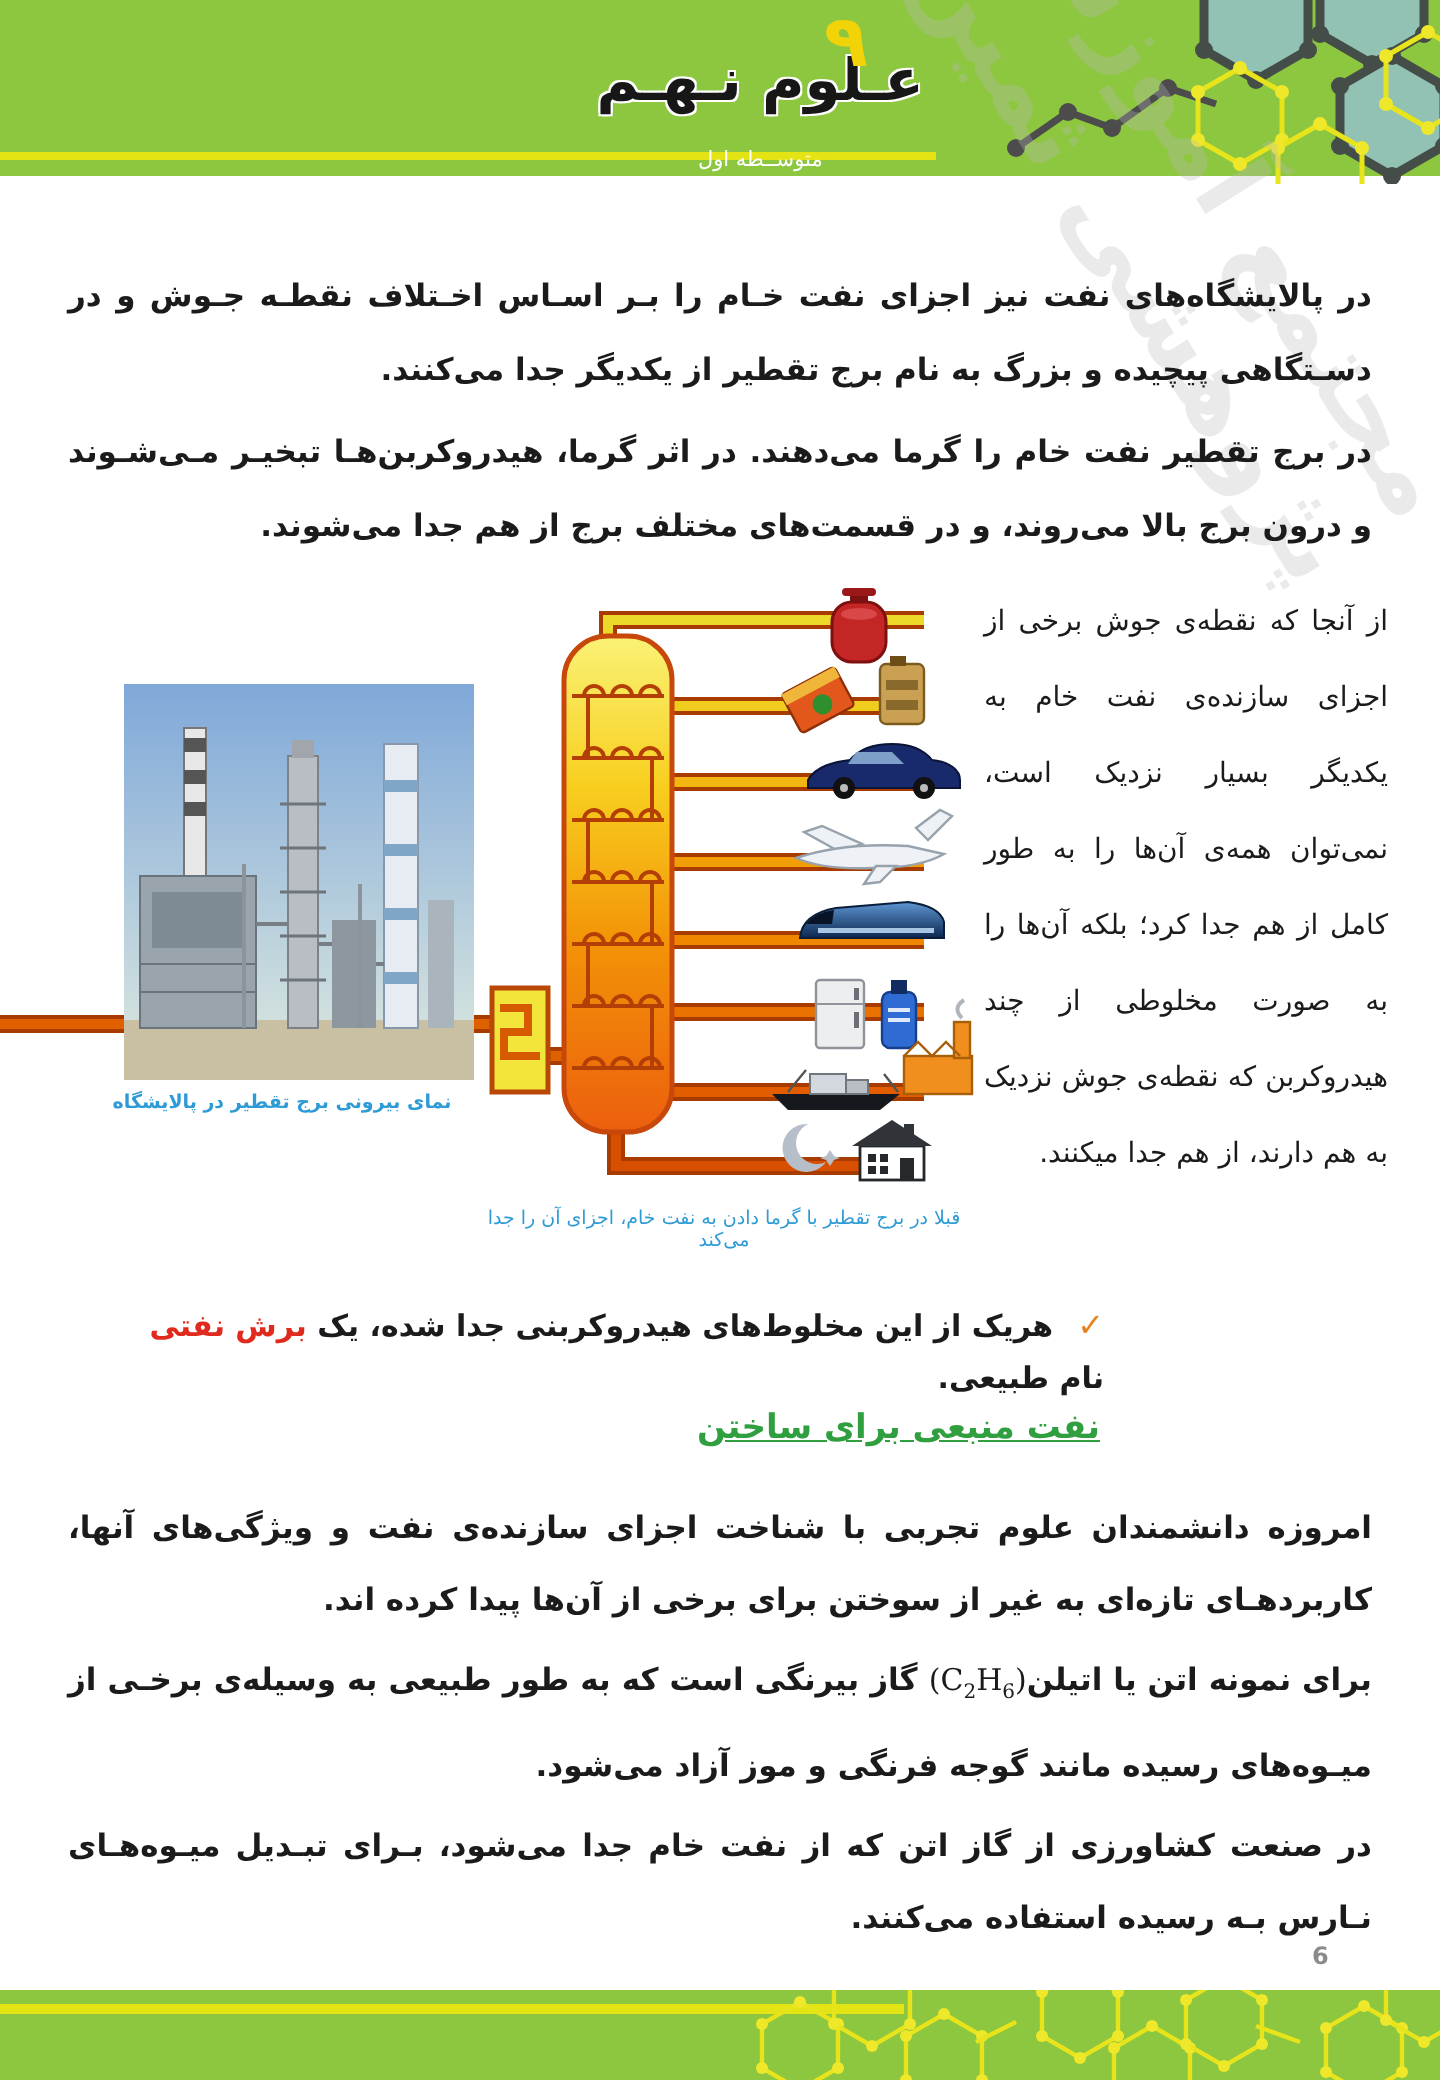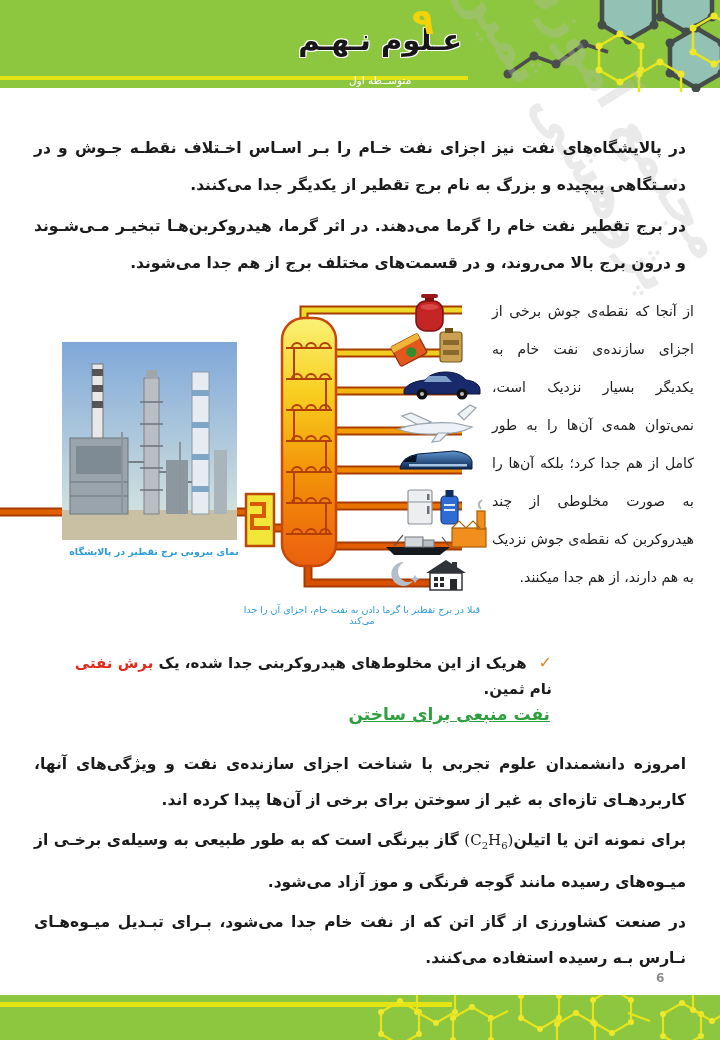--- a/index.html
+++ b/index.html
@@ -24,21 +24,21 @@
   .bt2{top:742px;line-height:36px;}
   .formula{display:inline-block;direction:ltr;unicode-bidi:isolate;font-family:"DejaVu Serif",serif;
            font-weight:normal;font-size:15px;}
   .formula sub{font-size:10px;}
 
   
   .figure-section{position:absolute;top:290px;left:0;width:720px;height:352px;}
   .diagram{position:absolute;left:0;top:0;}
   .photo-box{position:absolute;left:62px;top:52px;width:175px;height:198px;}
   .photo-box svg{display:block;}
-  .photo-caption{position:absolute;left:63px;top:256px;width:182px;text-align:center;
+  .photo-caption{position:absolute;left:50px;top:256px;width:182px;text-align:center;
                  font-size:9.5px;font-weight:bold;color:#2e9bd6;}
   .side-text{position:absolute;right:26px;top:2px;width:202px;font-size:14px;font-weight:normal;
              color:#1b1b1b;line-height:38px;text-align:justify;}
   .diagram-caption{position:absolute;left:238px;top:314px;width:248px;text-align:center;
                    font-size:9.5px;font-weight:normal;color:#2e9bd6;}
 
   
   .bullet-row{position:absolute;top:650px;right:168px;left:60px;font-size:15px;font-weight:bold;
               color:#1b1b1b;line-height:26px;}
   .check{color:#e8821e;font-size:16px;margin-left:12px;}
@@ -274,21 +274,21 @@
       </svg>
     </div>
     <div class="photo-caption">نمای بیرونی برج تقطیر در پالایشگاه</div>
 
     <div class="side-text">از آنجا که نقطه‌ی جوش برخی از اجزای سازنده‌ی نفت خام به یکدیگر بسیار نزدیک است، نمی‌توان همه‌ی آن‌ها را به طور کامل از هم جدا کرد؛ بلکه آن‌ها را به صورت مخلوطی از چند هیدروکربن که نقطه‌ی جوش نزدیک به هم دارند، از هم جدا میکنند.</div>
 
     <div class="diagram-caption">قبلا در برج تقطیر با گرما دادن به نفت خام، اجزای آن را جدا می‌کند</div>
   </div>
 
   <div class="bullet-row">
-    <span class="check">✓</span><span class="bullet-text"><span>هریک از این مخلوط‌های هیدروکربنی جدا شده، یک </span><span class="red">برش نفتی</span><span> نام ثمین.</span></span>
+    <span class="check">✓</span><span class="bullet-text"><span>هریک از این مخلوط‌های هیدروکربنی جدا شده، یک </span><span class="red">برش نفتی</span><span> نام طبیعی.</span></span>
   </div>
 
   <h2 class="section-heading">نفت منبعی برای ساختن</h2>
 
   <div class="body-text bt2">
     <p>امروزه دانشمندان علوم تجربی با شناخت اجزای سازنده‌ی نفت و ویژگی‌های آنها، کاربردهـای تازه‌ای به غیر از سوختن برای برخی از آن‌ها پیدا کرده اند.</p>
     <p><span>برای نمونه اتن یا اتیلن</span><span class="formula" dir="ltr"><span>(</span><span>C</span><sub>2</sub><span>H</span><sub>6</sub><span>)</span></span><span> گاز بیرنگی است که به طور طبیعی به وسیله‌ی برخـی از میـوه‌های رسیده مانند گوجه فرنگی و موز آزاد می‌شود.</span></p>
     <p>در صنعت کشاورزی از گاز اتن که از نفت خام جدا می‌شود، بـرای تبـدیل میـوه‌هـای نـارس بـه رسیده استفاده می‌کنند.</p>
   </div>
 

